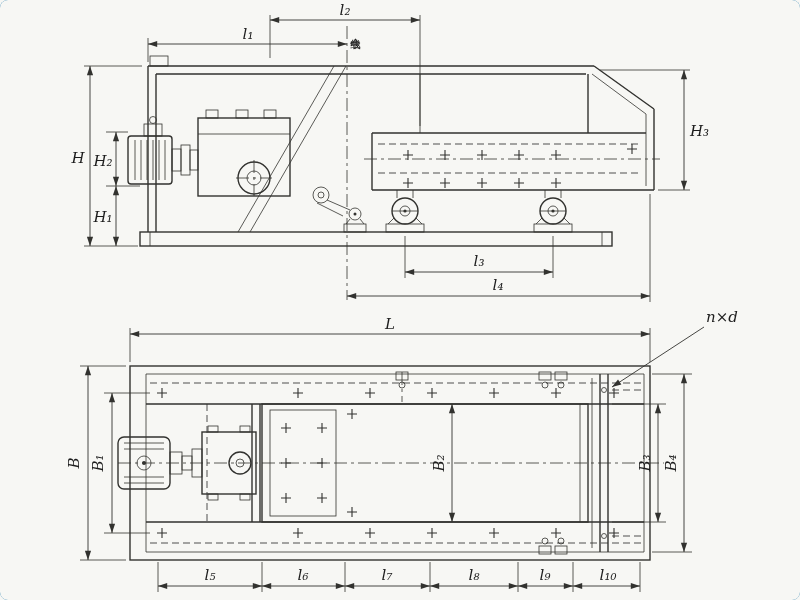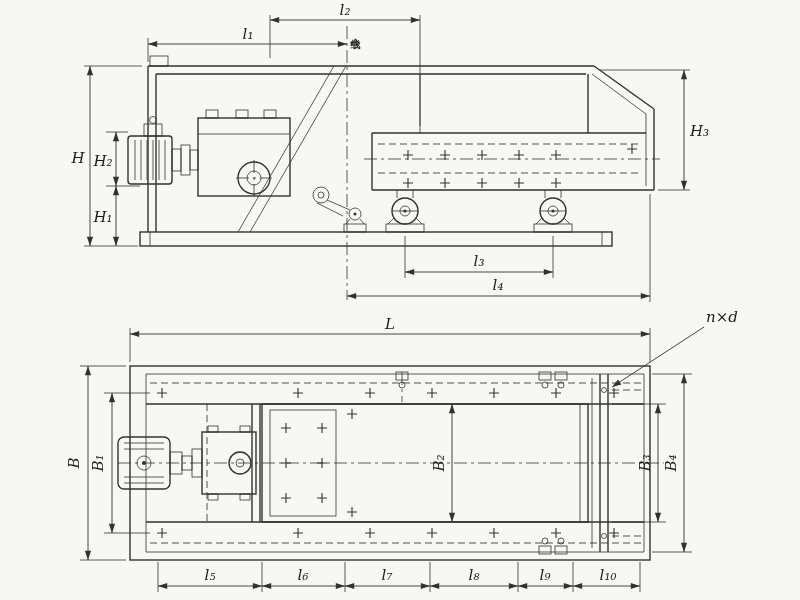--- a/index.html
+++ b/index.html
@@ -1,16 +1,16 @@
 <!DOCTYPE html>
 <html><head>
 <meta charset="utf-8">
 <style>
   html,body{margin:0;padding:0;background:#f7f7f4;}
-  .stage{width:800px;height:600px;position:relative;background:#0369a1;overflow:hidden;}
+  .stage{width:800px;height:600px;position:relative;background:#0369a1;overflow:hidden;border-radius:8px;}
   svg{display:block;}
   .ln{stroke:#32322f;stroke-width:1.4;fill:none;stroke-linecap:butt;stroke-linejoin:miter;}
   .tn{stroke:#32322f;stroke-width:0.8;fill:none;}
   .dash{stroke:#32322f;stroke-width:0.85;fill:none;stroke-dasharray:7 4;}
   .cl{stroke:#32322f;stroke-width:0.8;fill:none;stroke-dasharray:13 4 3 4;}
   .dim{stroke:#32322f;stroke-width:0.9;fill:none;}
   .ext{stroke:#32322f;stroke-width:0.8;fill:none;}
   .plus{stroke:#32322f;stroke-width:1.1;fill:none;}
   .fillc{fill:#32322f;stroke:none;}
   text.lbl{font:italic 15px "DejaVu Serif", serif;fill:#1c1c1c;}

